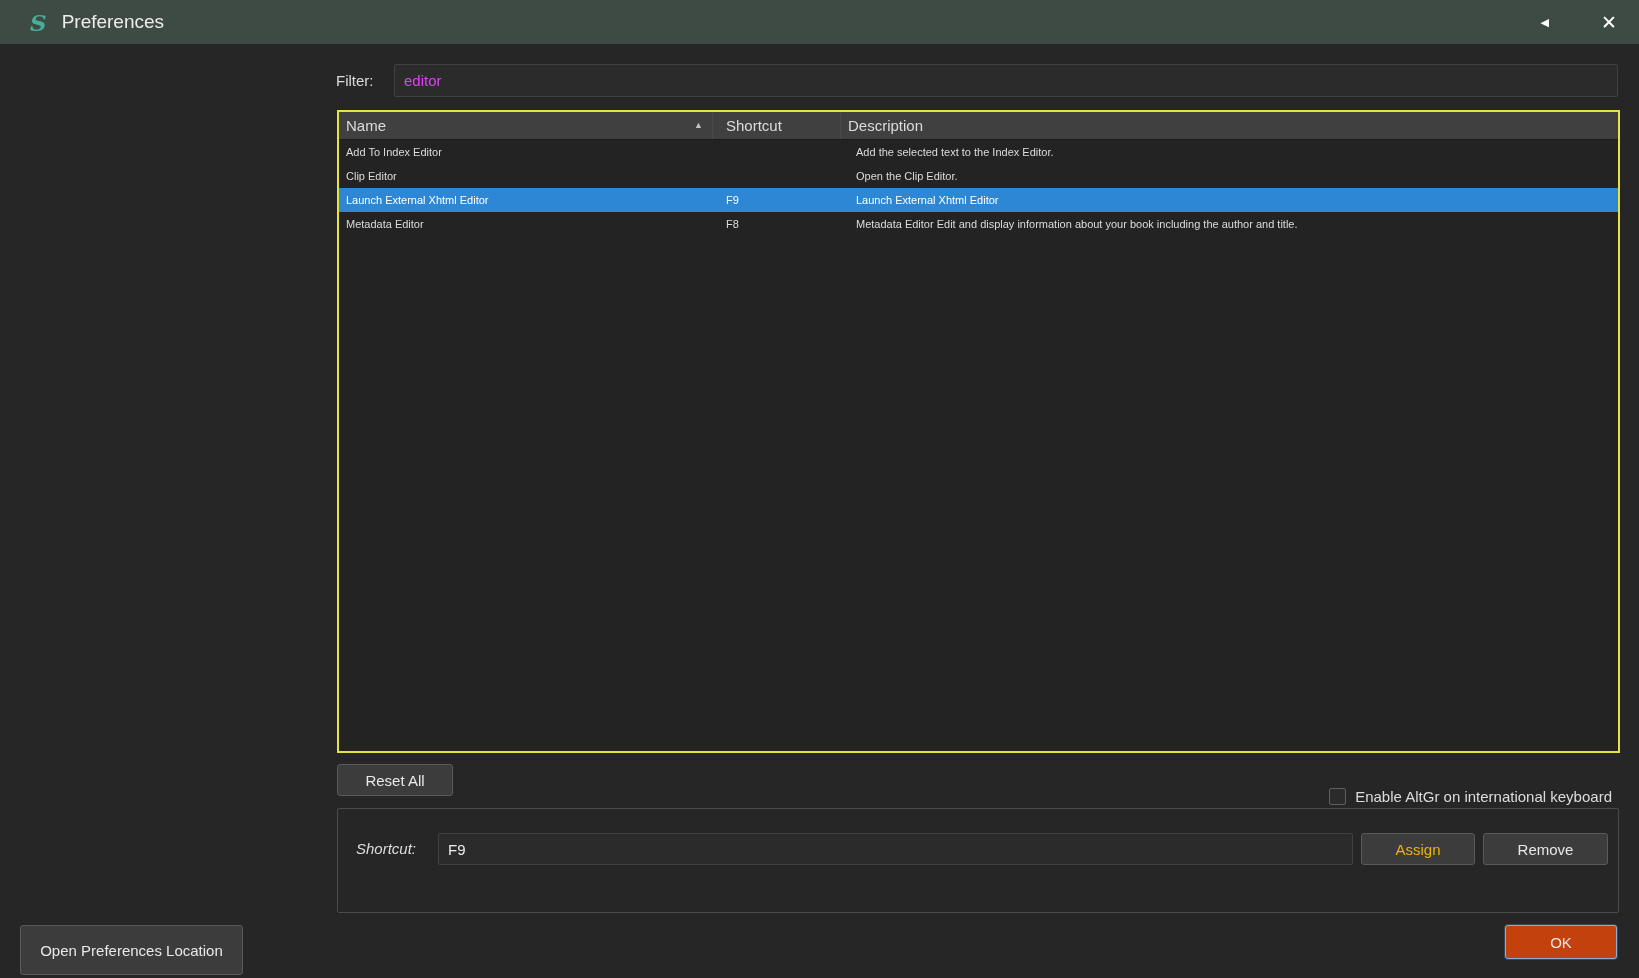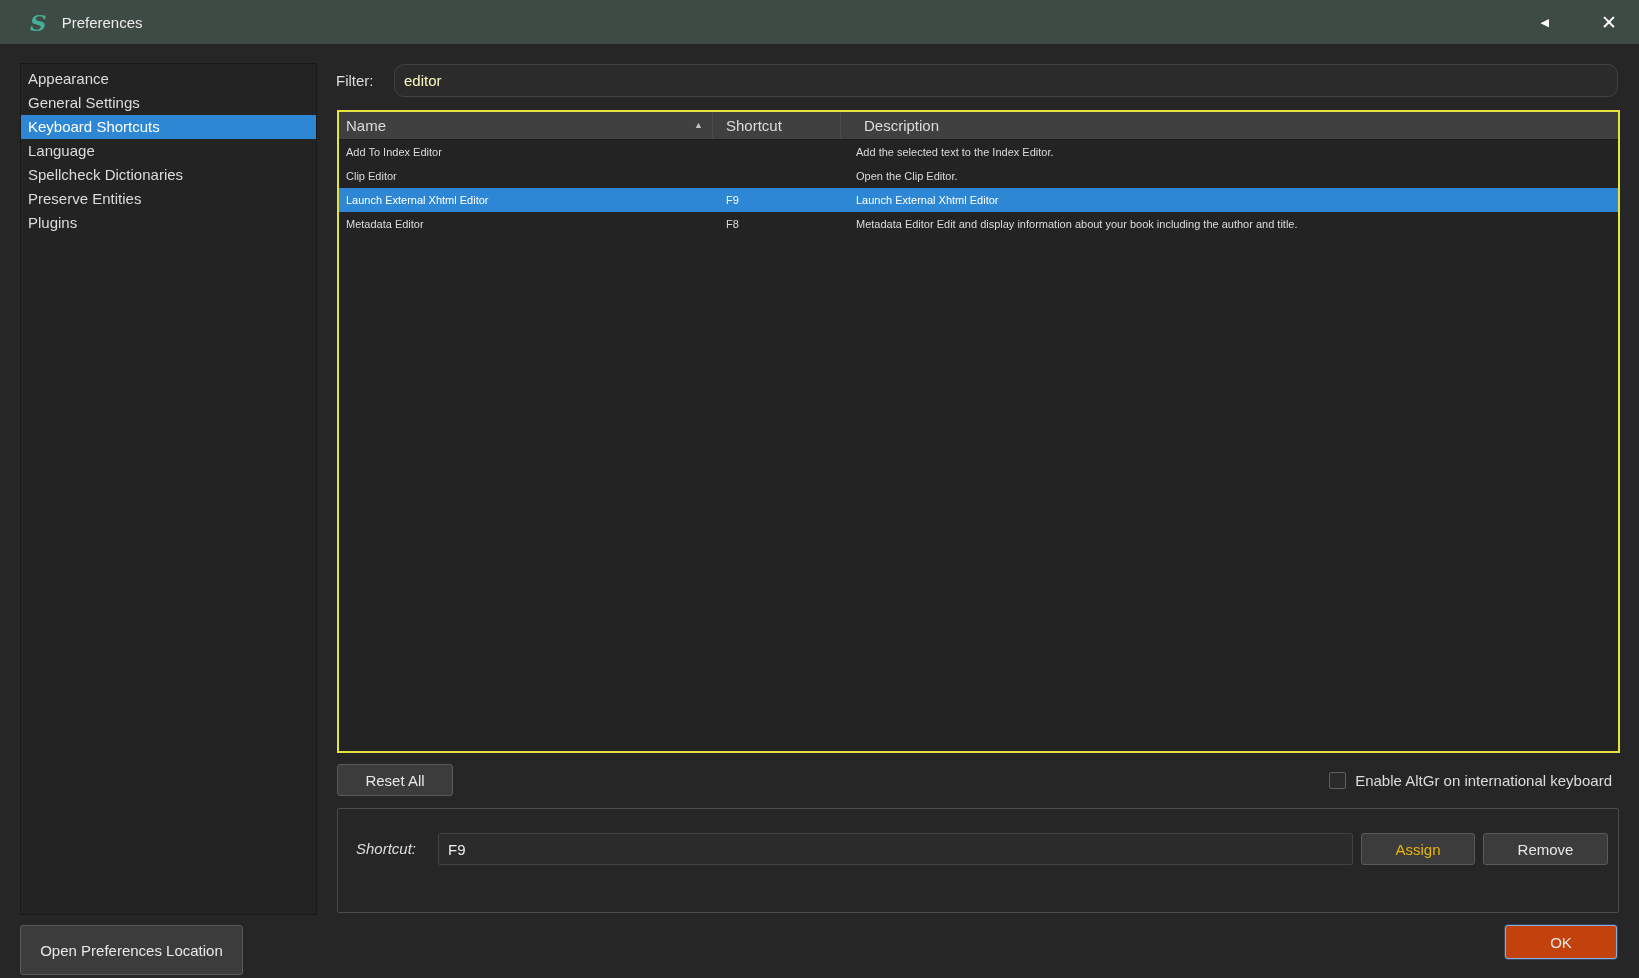--- a/index.html
+++ b/index.html
@@ -18,21 +18,21 @@
     position: absolute; left: 0; top: 0; width: 1639px; height: 44px;
     background: #3e4a44;
     display: flex; align-items: center;
   }
   .logo {
     margin-left: 30px;
     color: #45b09a;
     font-family: "DejaVu Serif", serif;
     font-style: italic; font-weight: bold; font-size: 23px; line-height: 1;
   }
-  .tb-title { margin-left: 15px; color: #ececec; font-size: 15px; }
+  .tb-title { margin-left: 15px; color: #ececec; font-size: 19px; }
   .tb-right {
     position: absolute; right: 0; top: 0; height: 44px;
     display: flex; align-items: center; gap: 52px; padding-right: 22px;
   }
   .collapse-ic { color: #ffffff; font-size: 11px; cursor: default; }
   .close-ic { color: #ffffff; font-size: 19px; font-weight: 300; cursor: default; }
 
   
   .sidebar {
     position: absolute; left: 20px; top: 63px; width: 297px; height: 852px;
@@ -43,59 +43,59 @@
     height: 24px; line-height: 24px; padding-left: 7px;
     font-size: 15px; color: #dcdcdc; white-space: nowrap; cursor: default;
   }
   .side-item.selected { background: #2e87d5; color: #ffffff; }
 
   
   .filter-label { position: absolute; left: 336px; top: 70px; font-size: 15px; line-height: 22px; }
   .filter-input {
     position: absolute; left: 394px; top: 64px; width: 1224px; height: 33px;
     box-sizing: border-box; background: #2b2b2b; border: 1px solid #414141;
-    border-radius: 10px; color: #fef9c3; font-size: 15px; padding: 8px 9px;
+    border-radius: 2px; color: #d946ef; font-size: 15px; padding: 8px 9px;
     font-family: inherit; outline: none;
   }
 
   
   .table {
     position: absolute; left: 337px; top: 110px; width: 1283px; height: 643px;
     box-sizing: border-box; border: 2px solid #e6e23e; background: #232323;
     overflow: hidden;
   }
   .thead {
     display: flex; height: 27px; background: #404040;
     border-bottom: 1px solid #1c1c1c;
   }
   .th {
     font-size: 15px; color: #dcdcdc; line-height: 27px;
     box-sizing: border-box; border-right: 1px solid #4a4a4a;
     position: relative; cursor: default; white-space: nowrap;
   }
   .th-name { width: 374px; padding-left: 7px; }
   .th-shortcut { width: 128px; padding-left: 13px; }
-  .th-desc { flex: 1; padding-left: 7px; border-right: none; margin-left: 16px; }
+  .th-desc { flex: 1; padding-left: 7px; border-right: none; }
   .sort { position: absolute; right: 9px; top: 0; font-size: 9px; color: #c4c4c4; }
   .trow { display: flex; height: 24px; line-height: 24px; font-size: 11px; color: #dcdcdc; cursor: default; }
   .trow.selected { background: #2e87d5; color: #ffffff; justify-content: center; }
   .td { box-sizing: border-box; white-space: nowrap; overflow: hidden; }
   .td-name { width: 374px; padding-left: 7px; }
   .td-shortcut { width: 128px; padding-left: 13px; }
   .td-desc { flex: 1; padding-left: 7px; margin-left: 8px; }
 
   
   .btn {
     background: #3c3c3c; border: 1px solid #5a5a5a; border-radius: 3px;
     color: #e8e8e8; font-size: 15px; font-family: inherit; cursor: default;
   }
   .btn:disabled { color: #eab308; }
   .reset-btn { position: absolute; left: 337px; top: 764px; width: 116px; height: 32px; }
 
-  .altgr { position: absolute; top: 766px; right: 27px; height: 28px; display: flex; align-items: center; gap: 9px; }
+  .altgr { position: absolute; top: 782px; right: 27px; height: 28px; display: flex; align-items: center; gap: 9px; }
   .cb-box {
     width: 17px; height: 17px; box-sizing: border-box;
     background: #2b2b2b; border: 1px solid #5f5f5f; border-radius: 2px;
   }
   .cb-label { font-size: 15px; color: #dcdcdc; white-space: nowrap; }
 
   
   .group {
     position: absolute; left: 337px; top: 808px; width: 1282px; height: 105px;
     box-sizing: border-box; border: 1px solid #4b4b4b; border-radius: 2px;
@@ -125,29 +125,20 @@
 
   <div class="titlebar">
     <span class="logo">S</span>
     <span class="tb-title">Preferences</span>
     <div class="tb-right">
       <span class="collapse-ic">◀</span>
       <span class="close-ic">✕</span>
     </div>
   </div>
 
-  <div class="sidebar">
-    <div class="side-item">Appearance</div>
-    <div class="side-item">General Settings</div>
-    <div class="side-item selected">Keyboard Shortcuts</div>
-    <div class="side-item">Language</div>
-    <div class="side-item">Spellcheck Dictionaries</div>
-    <div class="side-item">Preserve Entities</div>
-    <div class="side-item">Plugins</div>
-  </div>
 
   <span class="filter-label">Filter:</span>
   <input class="filter-input" type="text" value="editor" style="">
 
   <div class="table">
     <div class="thead">
       <div class="th th-name">
         <span>Name</span>
         <span class="sort">▲</span>
       </div>

